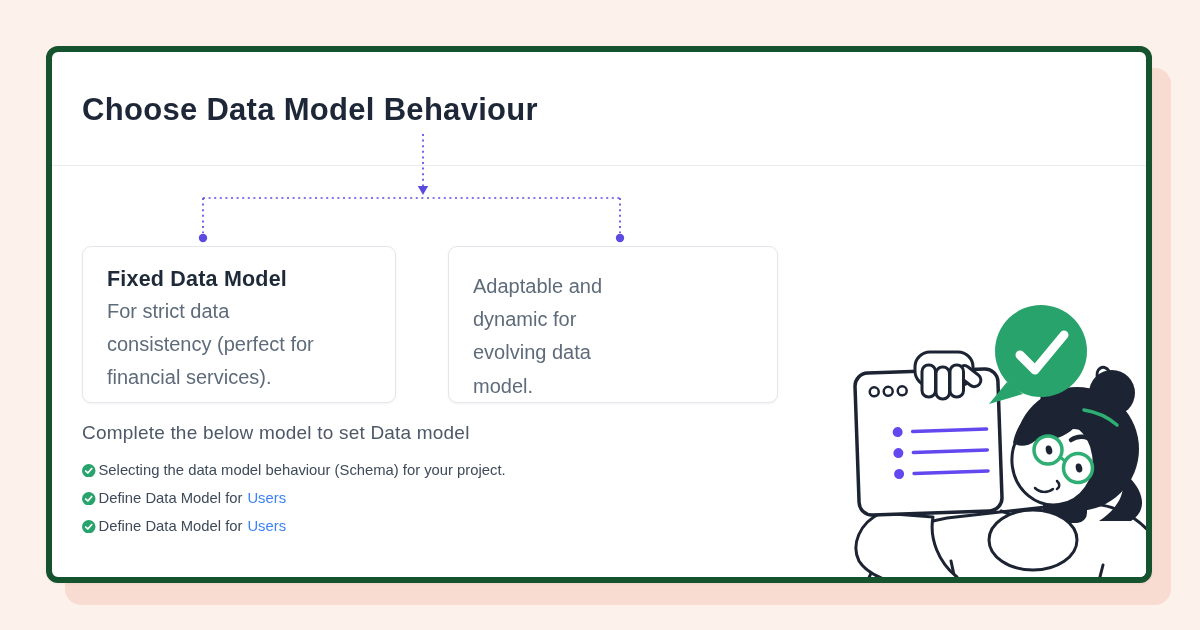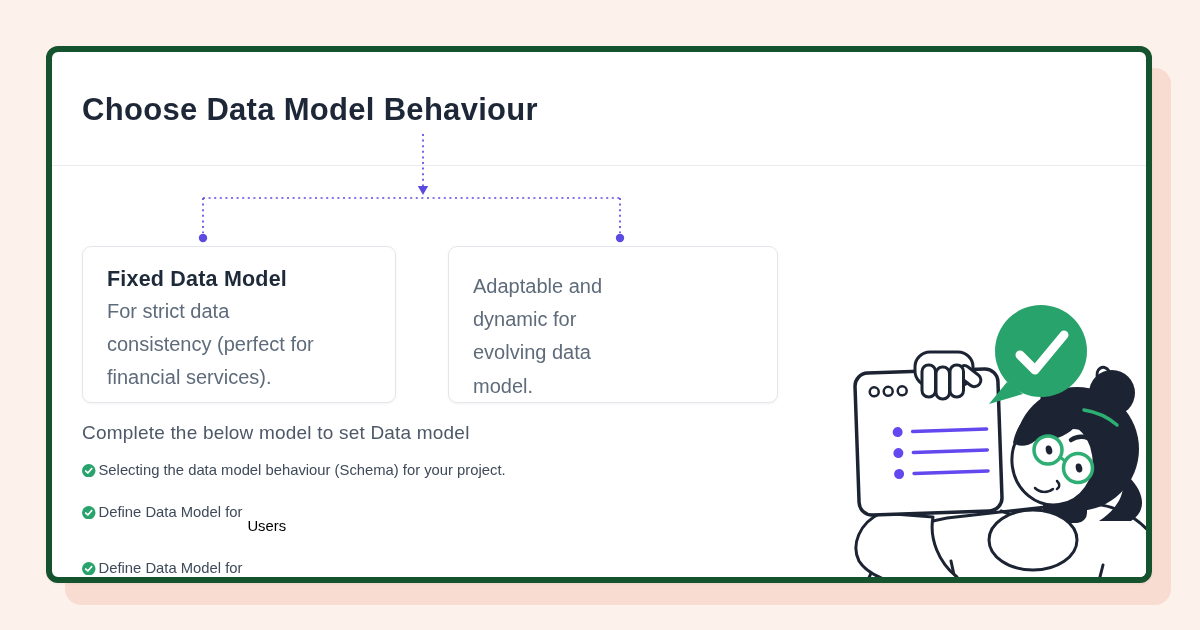--- a/index.html
+++ b/index.html
@@ -40,21 +40,21 @@
   .steps-heading {
     position:absolute; left:30px; top:370px; margin:0;
     font-size:19px; font-weight:500; color:#4d5968; letter-spacing:.2px;
   }
   .steps-list {
     position:absolute; left:30px; top:410px;
     display:flex; flex-direction:column; gap:11px; list-style:none; margin:0; padding:0;
   }
   .step-item { display:flex; align-items:center; gap:3px; font-size:14.8px; color:#3e4a59; line-height:17px; }
   .step-item .check { flex:0 0 auto; display:block; }
-  .step-link { color:#000000; margin-left:2px; text-decoration:none; cursor:pointer;margin-top:28px; }
+  .step-link { color:#3b82f6; margin-left:2px; text-decoration:none; cursor:pointer; }
   .step-link:empty { display:none; }
 
   .illustration { position:absolute; left:799px; top:239px; }
 </style>
 </head>
 <body>
 
 <div class="bg-offset"></div>
 
 <div class="main-card">

